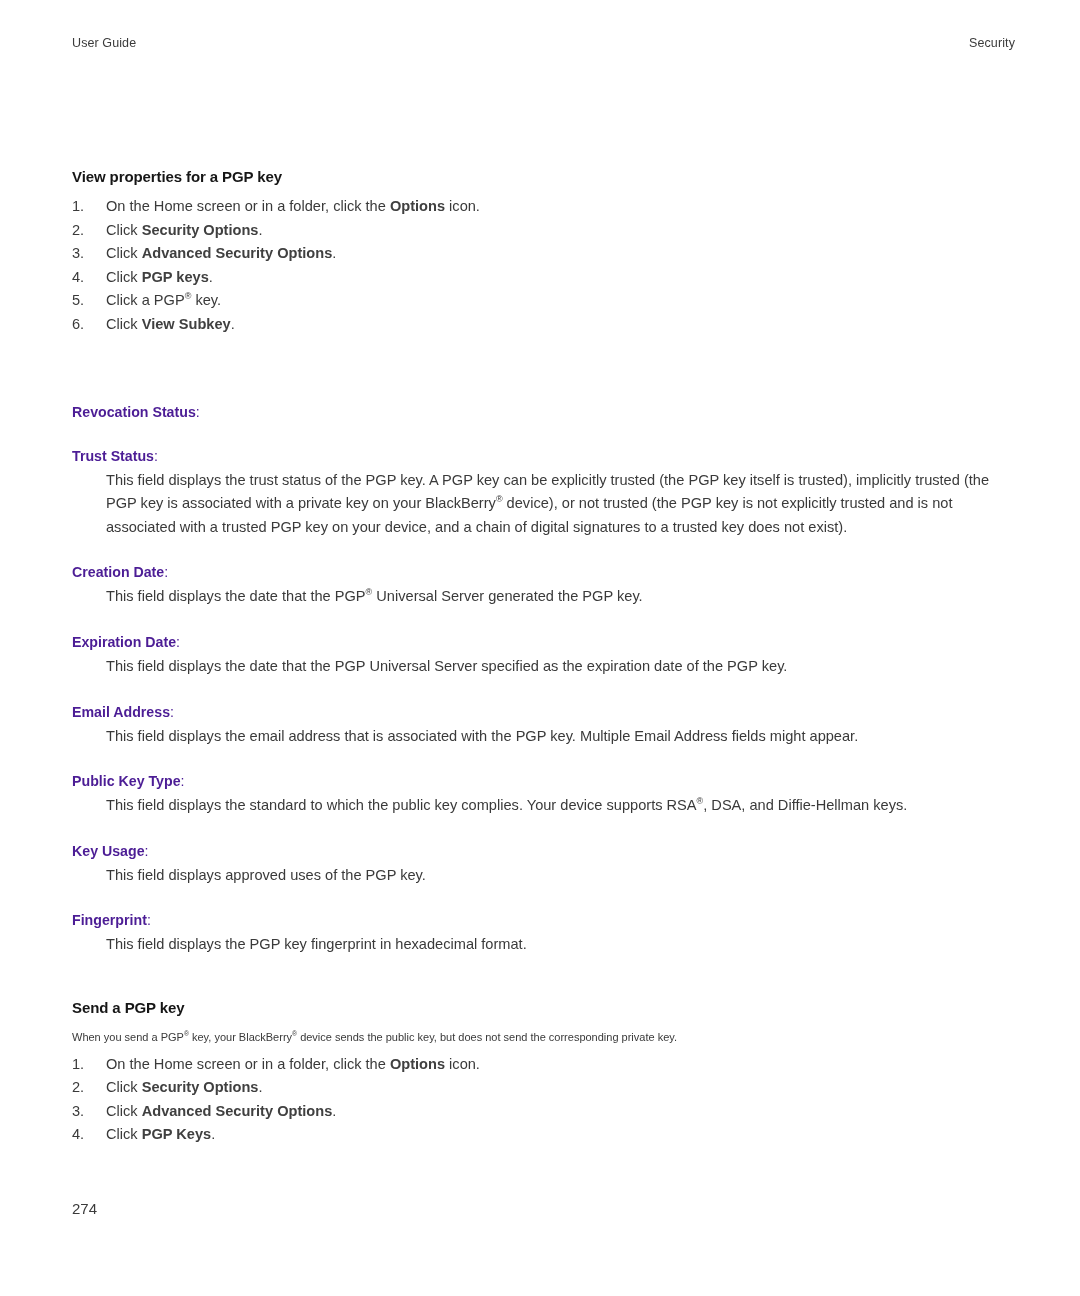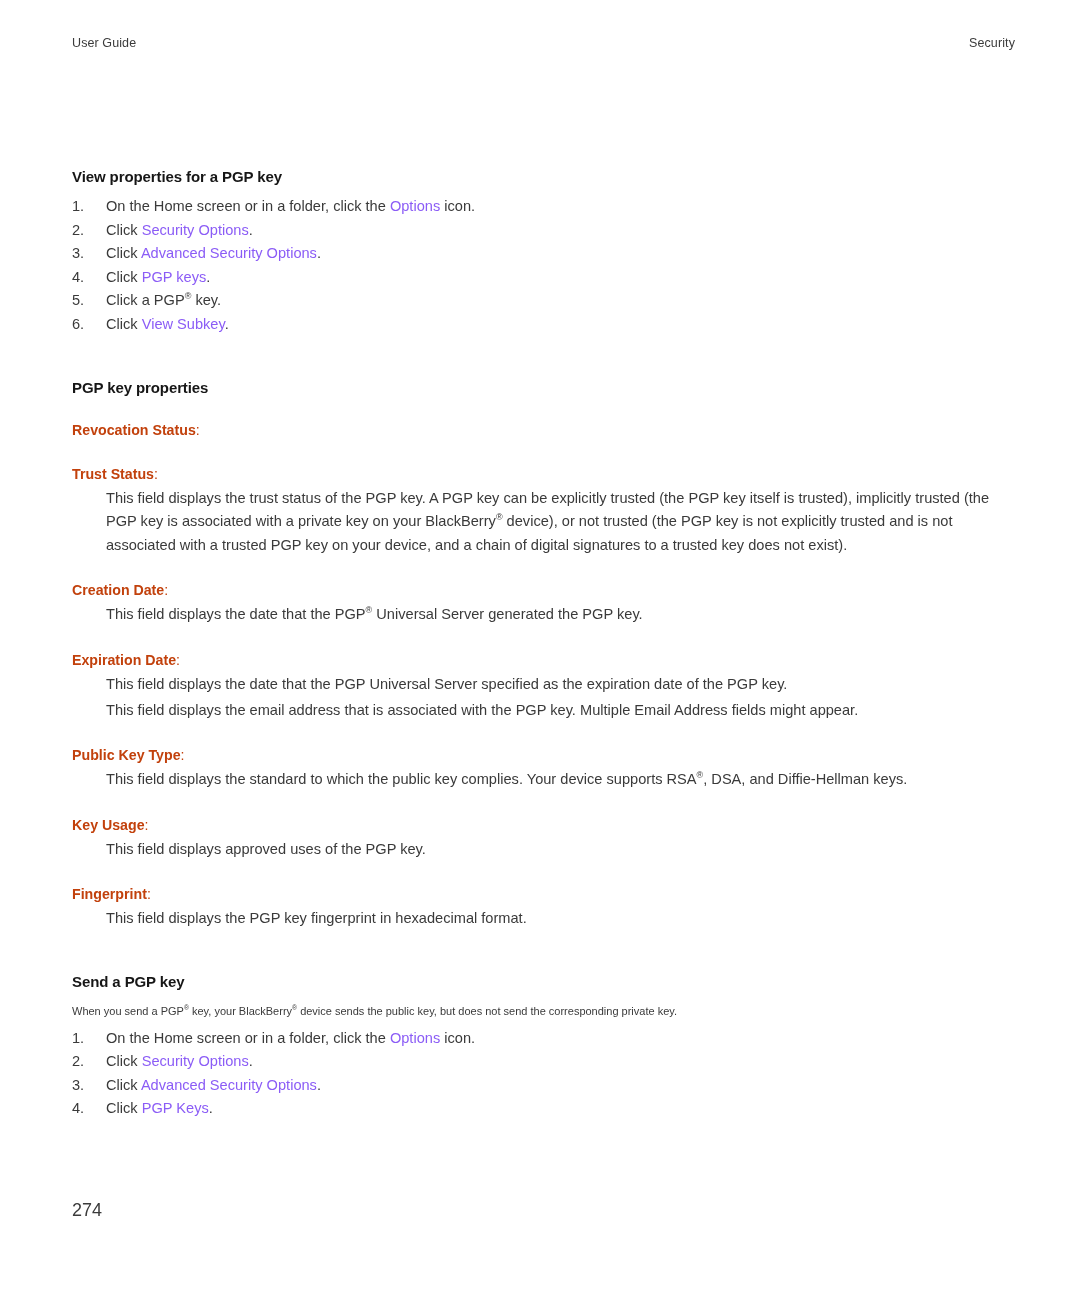--- a/index.html
+++ b/index.html
@@ -68,28 +68,28 @@
     color: #3a3a3a;
   }
   ol.steps > li .num {
     position: absolute;
     left: 0;
     top: 0;
     width: 22px;
     text-align: left;
     color: #3a3a3a;
   }
-  ol.steps > li b { color: #8b5cf6; font-weight: normal; }
+  ol.steps > li b { color: #404040; font-weight: bold; }
 
   
   .deflist { margin: 0; padding: 0; }
   .defterm {
     font-size: 14.2px;
     font-weight: bold;
-    color: #c2410c;
+    color: #4c1d95;
     line-height: 22px;
     margin-top: 22px;
   }
   .defterm .colon { font-weight: normal; }
   .defdesc {
     margin-left: 34px;
     font-size: 14.6px;
     line-height: 23.6px;
     color: #3a3a3a;
     margin-top: 2px;
@@ -102,21 +102,21 @@
     margin: 0 0 3px 0;
   }
 
   .spacer-lg { height: 42px; }
 
   
   .page-number {
     position: absolute;
     left: 72px;
     top: 1200px;
-    font-size: 18px;
+    font-size: 15px;
     color: #3b3b3b;
   }
 
   sup.reg {
     font-size: 0.62em;
     vertical-align: super;
     line-height: 0;
   }
 </style>
 </head>
@@ -139,29 +139,29 @@
           <li><span class="num">3.</span><span>Click <b>Advanced Security Options</b>.</span></li>
           <li><span class="num">4.</span><span>Click <b>PGP keys</b>.</span></li>
           <li><span class="num">5.</span><span>Click a PGP<sup class="reg">®</sup> key.</span></li>
           <li><span class="num">6.</span><span>Click <b>View Subkey</b>.</span></li>
         </ol>
     </section>
 
     <div class="spacer-lg"></div>
 
     <section class="section-block">
-      <h1 class="section-title">PGP key properties</h1>
       <div class="deflist" id="deflist-pgp">
           <div class="defterm">Revocation Status<span class="colon">:</span></div>
           <div class="defterm">Trust Status<span class="colon">:</span></div>
           <div class="defdesc">This field displays the trust status of the PGP key. A PGP key can be explicitly trusted (the PGP key itself is trusted), implicitly trusted (the PGP key is associated with a private key on your BlackBerry<sup class="reg">®</sup> device), or not trusted (the PGP key is not explicitly trusted and is not associated with a trusted PGP key on your device, and a chain of digital signatures to a trusted key does not exist).</div>
           <div class="defterm">Creation Date<span class="colon">:</span></div>
           <div class="defdesc">This field displays the date that the PGP<sup class="reg">®</sup> Universal Server generated the PGP key.</div>
           <div class="defterm">Expiration Date<span class="colon">:</span></div>
           <div class="defdesc">This field displays the date that the PGP Universal Server specified as the expiration date of the PGP key.</div>
+          <div class="defterm">Email Address<span class="colon">:</span></div>
           <div class="defdesc">This field displays the email address that is associated with the PGP key. Multiple Email Address fields might appear.</div>
           <div class="defterm">Public Key Type<span class="colon">:</span></div>
           <div class="defdesc">This field displays the standard to which the public key complies. Your device supports RSA<sup class="reg">®</sup>, DSA, and Diffie-Hellman keys.</div>
           <div class="defterm">Key Usage<span class="colon">:</span></div>
           <div class="defdesc">This field displays approved uses of the PGP key.</div>
           <div class="defterm">Fingerprint<span class="colon">:</span></div>
           <div class="defdesc">This field displays the PGP key fingerprint in hexadecimal format.</div>
         </div>
     </section>
 

